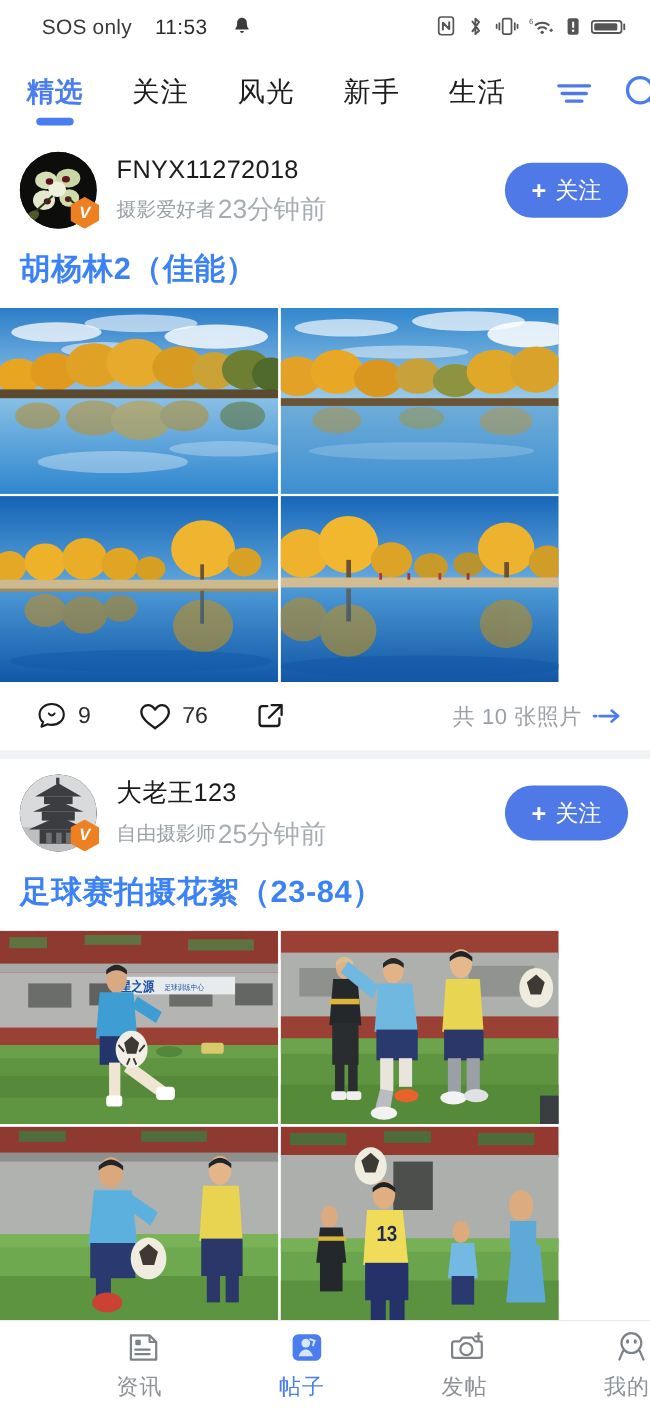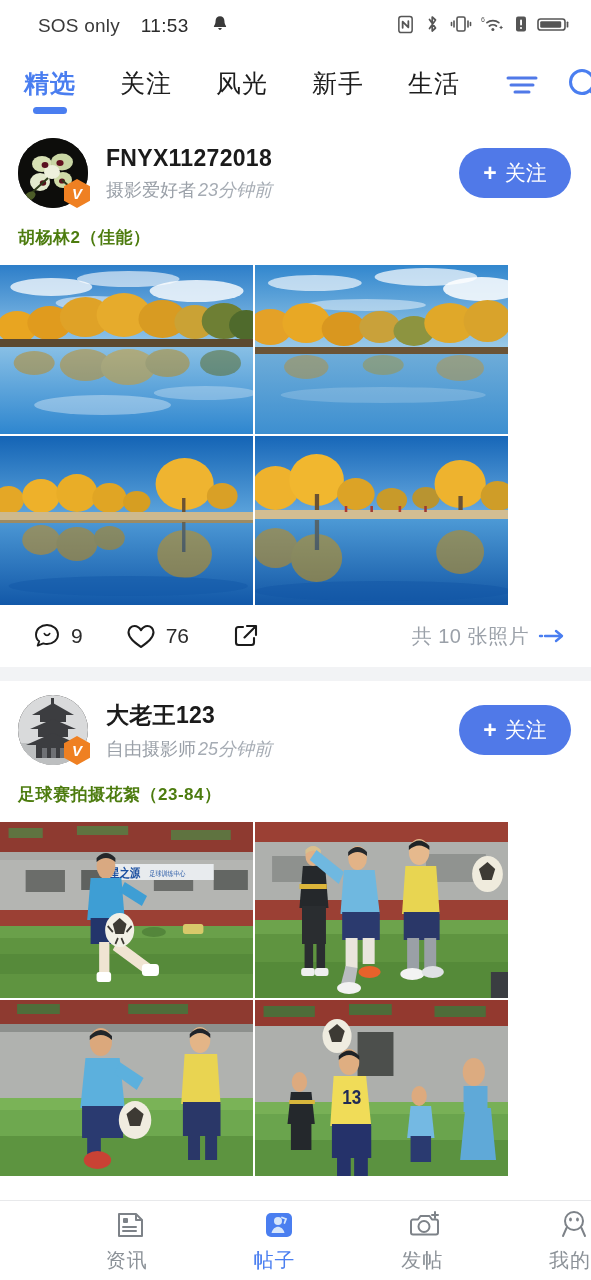--- a/index.html
+++ b/index.html
@@ -75,36 +75,36 @@
   }
   .vbadge .hex {
     width:26px; height:29px;
     background:#ef8022;
     clip-path:polygon(50% 0%, 100% 25%, 100% 75%, 50% 100%, 0% 75%, 0% 25%);
     display:flex; align-items:center; justify-content:center;
     color:#fff; font-size:15px; font-weight:bold; font-style:italic;
     line-height:29px;
   }
   .user-meta { margin-left:18px; display:flex; flex-direction:column; justify-content:center; gap:6px; flex:1; min-width:0; }
-  .user-name { font-size:23px; font-weight:bold; color:#1b1b1b; letter-spacing:.3px; }
+  .user-name { font-size:23px; font-weight:normal; color:#1b1b1b; letter-spacing:.3px; }
   .user-sub { display:flex; align-items:center; gap:2px; }
   .user-role { font-size:18px; color:#9aa0a8; }
-  .user-time { font-size:18px; color:#a6acb4;font-style:italic; }
+  .user-time { font-size:24px; color:#a6acb4; }
   .follow-btn {
     flex:0 0 auto;
     display:flex; align-items:center; justify-content:center; gap:8px;
     width:112px; height:50px;
     background:#5079e8; border-radius:25px;
     color:#fff; font-size:21px;
     cursor:pointer; border:none;
   }
   .follow-plus { font-size:23px; font-weight:bold; line-height:1; }
 
   .post-title {
-    font-size:17px; font-weight:bold; color:#4d7c0f;
+    font-size:28px; font-weight:bold; color:#3b82f6;
     padding:16px 20px 16px 18px;
     letter-spacing:.5px;
   }
 
   
   .photo-grid { display:grid; grid-template-columns:1fr 1fr; gap:2px; background:#fff; width:508px; }
   .photo { position:relative; overflow:hidden; height:169px; cursor:pointer; }
   .photo svg { display:block; width:100%; height:100%; }
   .photo-grid.soccer .photo { height:176px; }
 

